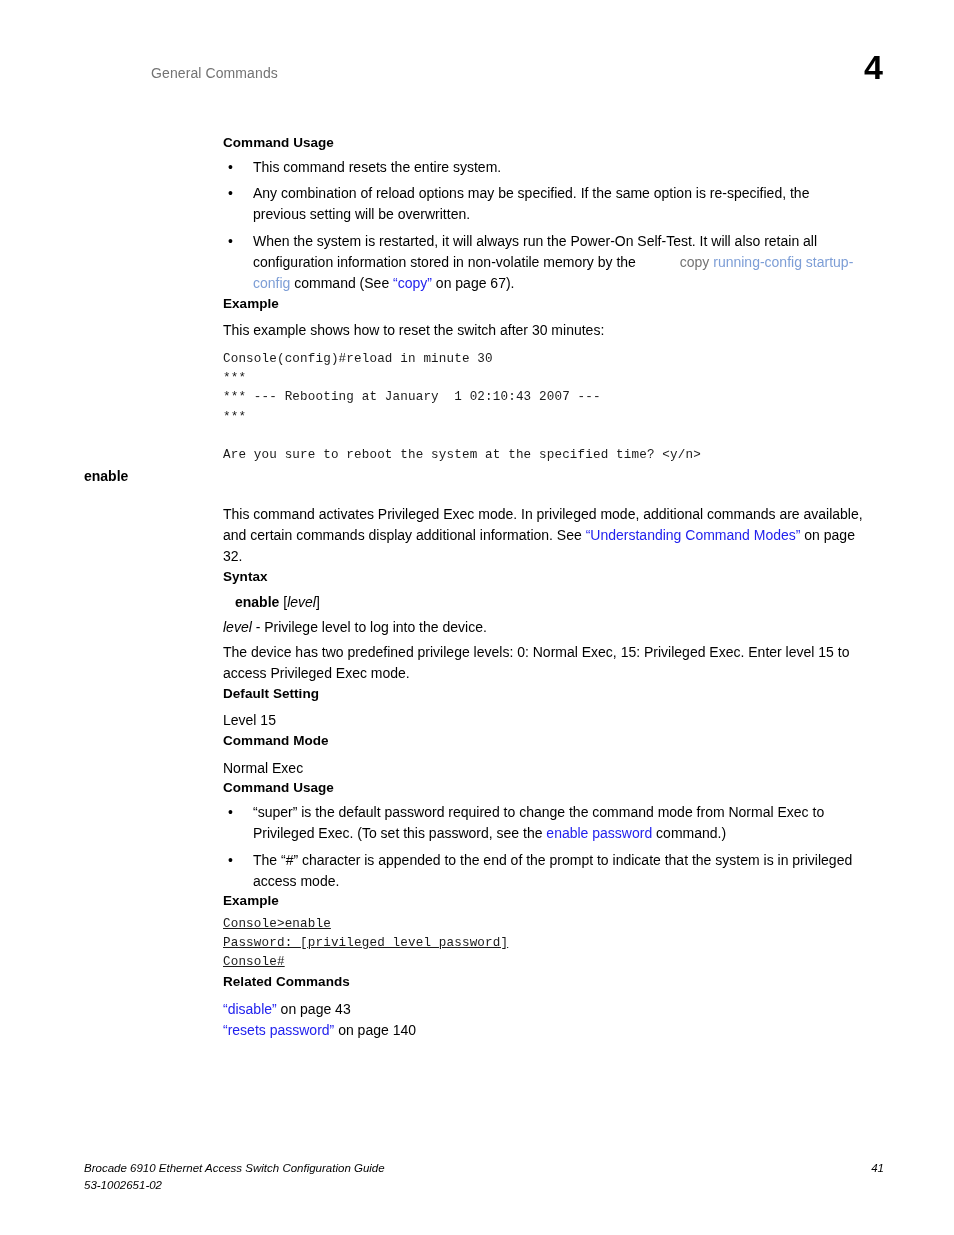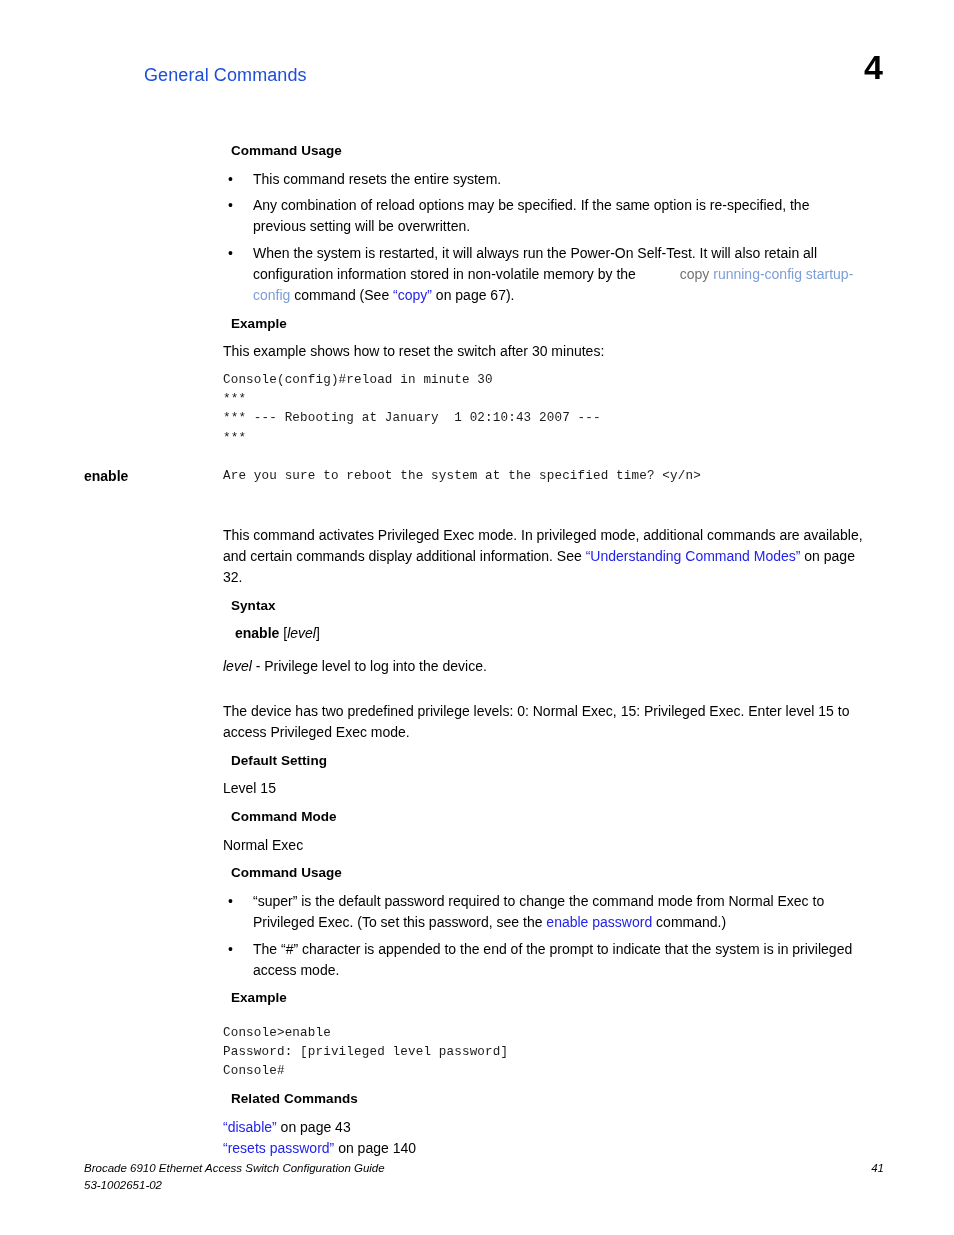--- a/index.html
+++ b/index.html
@@ -26,25 +26,25 @@
   
   .run-head {
     position: absolute;
     left: 143px;
     top: 63px;
     width: 740px;
     height: 40px;
   }
   .run-head .head-left {
     position: absolute;
-    left: 1px;
+    left: 8px;
     top: 2px;
-    font-size: 18px;
+    font-size: 14px;
     letter-spacing: 0.1px;
-    color: #1d4ed8;
+    color: #737373;
   }
   .run-head .chapter-num {
     position: absolute;
     right: 0;
     top: -13px;
     font-size: 34px;
     font-weight: bold;
     line-height: 1;
     color: #000;
   }
@@ -61,21 +61,21 @@
     left: 84px;
     width: 130px;
     font-size: 14px;
     font-weight: bold;
     color: #000;
   }
 
   h3.sec {
     font-size: 13.5px;
     font-weight: bold;
-    margin: 8px;
+    margin: 0;
     padding: 0;
     line-height: 1.45;
     letter-spacing: 0.05px;
   }
   .gap-before-head { margin-top: 20px; }
 
   p.para {
     font-size: 14px;
     line-height: 1.49;
     margin: 3px 0 0 0;
@@ -195,45 +195,45 @@
 
     <div style="height:36px;"></div>
     <p class="para"><span>This command activates Privileged Exec mode. In privileged mode, additional commands are available, and certain commands display additional information. See </span><span class="link">“Understanding Command Modes”</span><span> on page 32.</span>
     </p>
 
     <h3 class="sec gap-before-head">Syntax</h3>
 
     <p class="syn-cmd indent1"><span>enable</span><span class="opt"> [</span><span class="opt"><i>level</i></span><span class="opt">]</span>
     </p>
 
-    <p class="para indent2" style="margin-top:12px;"><i class="it">level</i><span> - Privilege level to log into the device.</span>
-    </p>
-
-    <p class="para indent2" style="margin-top:24px;">The device has two predefined privilege levels: 0: Normal Exec, 15: Privileged Exec. Enter level 15 to access Privileged Exec mode.</p>
+    <p class="para indent2" style="margin-top:4px;"><i class="it">level</i><span> - Privilege level to log into the device.</span>
+    </p>
+
+    <p class="para indent2" style="margin-top:4px;">The device has two predefined privilege levels: 0: Normal Exec, 15: Privileged Exec. Enter level 15 to access Privileged Exec mode.</p>
 
     <h3 class="sec gap-before-head">Default Setting</h3>
     <p class="para tight">Level 15</p>
 
     <h3 class="sec gap-before-head">Command Mode</h3>
     <p class="para tight">Normal Exec</p>
 
     <h3 class="sec gap-before-head">Command Usage</h3>
 
     <ul class="bullets">
       <li>
         <span class="bullet-dot">•</span><span>“super” is the default password required to change the command mode from Normal Exec to Privileged Exec. (To set this password, see the </span><span class="link">enable password</span><span> command.)</span>
       </li>
       <li>
         <span class="bullet-dot">•</span>
         <span>The “#” character is appended to the end of the prompt to indicate that the system is in privileged access mode.</span>
       </li>
     </ul>
 
     <h3 class="sec gap-before-head">Example</h3>
-    <pre class="code" style="margin-top:16px;">Console&gt;enable
+    <pre class="code" style="margin-top:4px;text-decoration:underline;">Console&gt;enable
 Password: [privileged level password]
 Console#</pre>
 
     <h3 class="sec gap-before-head">Related Commands</h3>
 
     <p class="para tight"><span class="link">“disable”</span><span> on page 43</span>
     </p>
     <p class="para" style="margin-top:0;"><span class="link">“resets password”</span><span> on page 140</span>
     </p>
 

